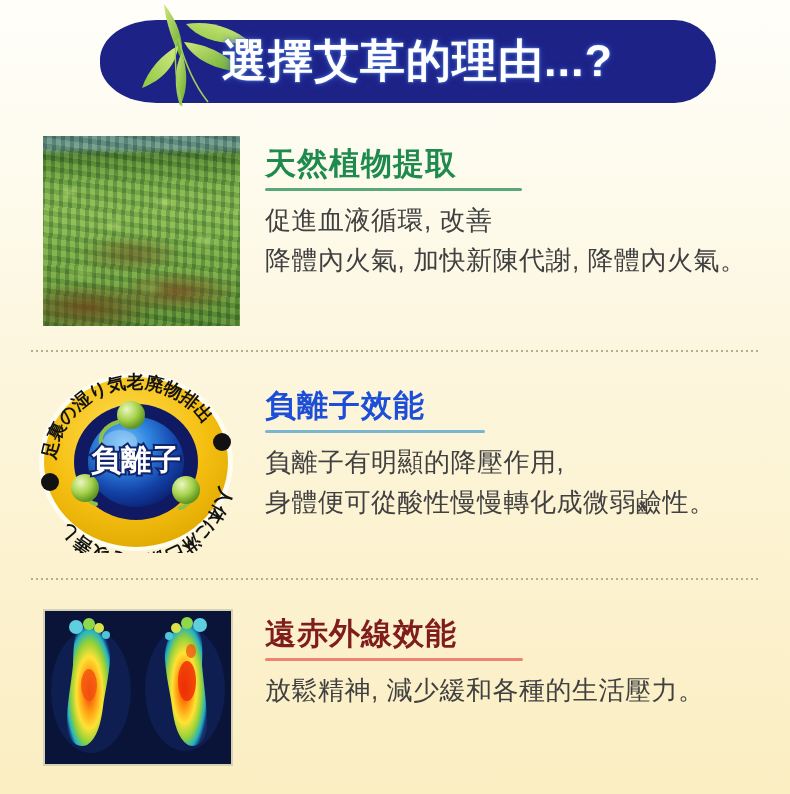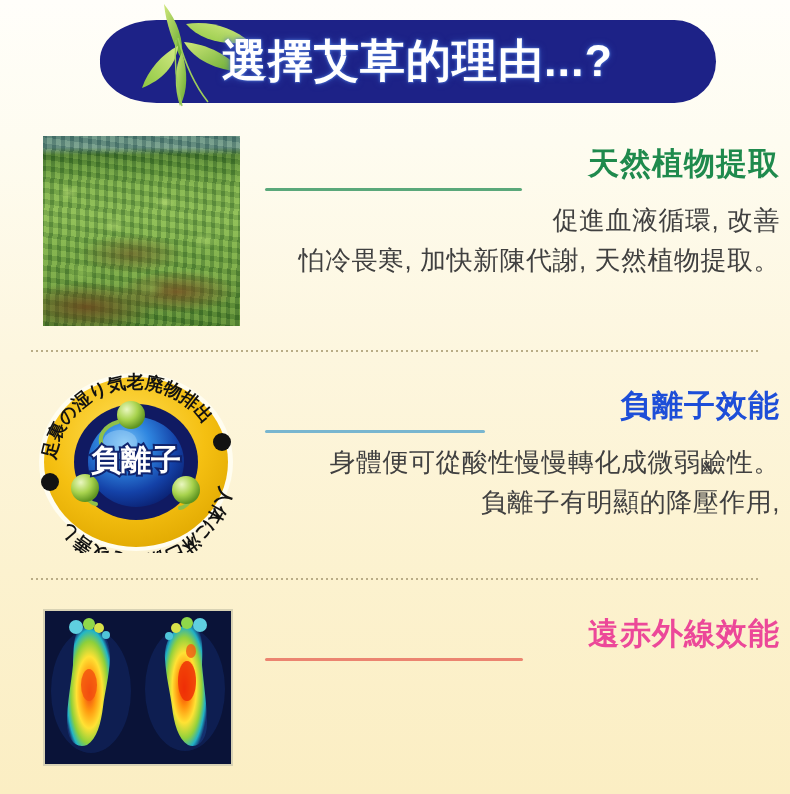--- a/index.html
+++ b/index.html
@@ -74,32 +74,32 @@
     border:2px solid #d8d2b4;
   }
   .foot{ position:absolute; }
   .foot-l{ left:14%; top:7%; width:30%; height:86%; }
   .foot-r{ left:54%; top:5%; width:31%; height:88%; }
 
   
   .badge-wrap{ position:absolute; left:36px; top:12px; width:200px; height:183px; }
 
   
-  .copy{ position:absolute; left:265px; top:0; width:515px;text-align:right; }
+  .copy{ position:absolute; left:265px; top:0; width:515px; }
   .copy-1{ top:34px; }
   .copy-2{ top:30px; }
   .copy-3{ top:24px; }
 
   .heading{
     font-size:31px; font-weight:700; letter-spacing:1px; line-height:1.15;
     white-space:nowrap;
   }
   .h-green{ color:#1f8a4d; }
   .h-blue{ color:#1d4ed8; }
-  .h-red{ color:#ec4899; }
+  .h-red{ color:#7f1d1d; }
 
   .rule{ height:3px; margin-top:6px; border-radius:2px; }
   .rule-green{ width:257px; background:#5aa87a; }
   .rule-blue{ width:220px; background:#79b6cf; }
   .rule-red{ width:258px; background:#eb8470; }
 
   .body-text{
     margin-top:11px; color:#404040;
     font-size:26px; line-height:1.46; letter-spacing:.5px; white-space:nowrap;
   }
@@ -145,21 +145,21 @@
     <div class="photo-frame">
         <div class="field"></div>
       </div>
   </div>
 
   <div class="copy copy-1">
     <div class="heading h-green">天然植物提取</div>
     <div class="rule rule-green"></div>
     <div class="body-text">
       <div>促進血液循環, 改善</div>
-      <div>怕冷畏寒, 加快新陳代謝, 天然植物提取。</div>
+      <div>降體內火氣, 加快新陳代謝, 降體內火氣。</div>
     </div>
   </div>
 </div>
 
 <div class="divider" id="divider-1"></div>
 
 <div class="row" id="row-2">
 
   <div class="badge-wrap">
     <svg viewBox="0 0 200 183" width="200" height="183" aria-hidden="true">
@@ -212,22 +212,22 @@
       </text>
 
       <text id="bindBadgeCenter" x="100" y="100" text-anchor="middle" font-size="30" font-weight="700" fill="#ffffff" stroke="#10246e" stroke-width="4" paint-order="stroke" font-family="'DejaVu Sans','Liberation Sans',sans-serif">負離子</text>
     </svg>
   </div>
 
   <div class="copy copy-2">
     <div class="heading h-blue">負離子效能</div>
     <div class="rule rule-blue"></div>
     <div class="body-text">
+      <div>負離子有明顯的降壓作用,</div>
       <div>身體便可從酸性慢慢轉化成微弱鹼性。</div>
-      <div>負離子有明顯的降壓作用,</div>
     </div>
   </div>
 </div>
 
 <div class="divider" id="divider-2"></div>
 
 <div class="row" id="row-3">
 
   <div class="thumb thumb-3">
     <div class="thermal">
@@ -271,15 +271,16 @@
         <ellipse cx="142" cy="70" rx="9" ry="20" fill="#ef2f06" opacity=".85"></ellipse>
         <ellipse cx="146" cy="40" rx="5" ry="7" fill="#f25a12" opacity=".8"></ellipse>
       </svg>
     </div>
   </div>
 
   <div class="copy copy-3">
     <div class="heading h-red">遠赤外線效能</div>
     <div class="rule rule-red"></div>
     <div class="body-text">
+      <div>放鬆精神, 減少緩和各種的生活壓力。</div>
     </div>
   </div>
 </div>
 
 </body></html>

